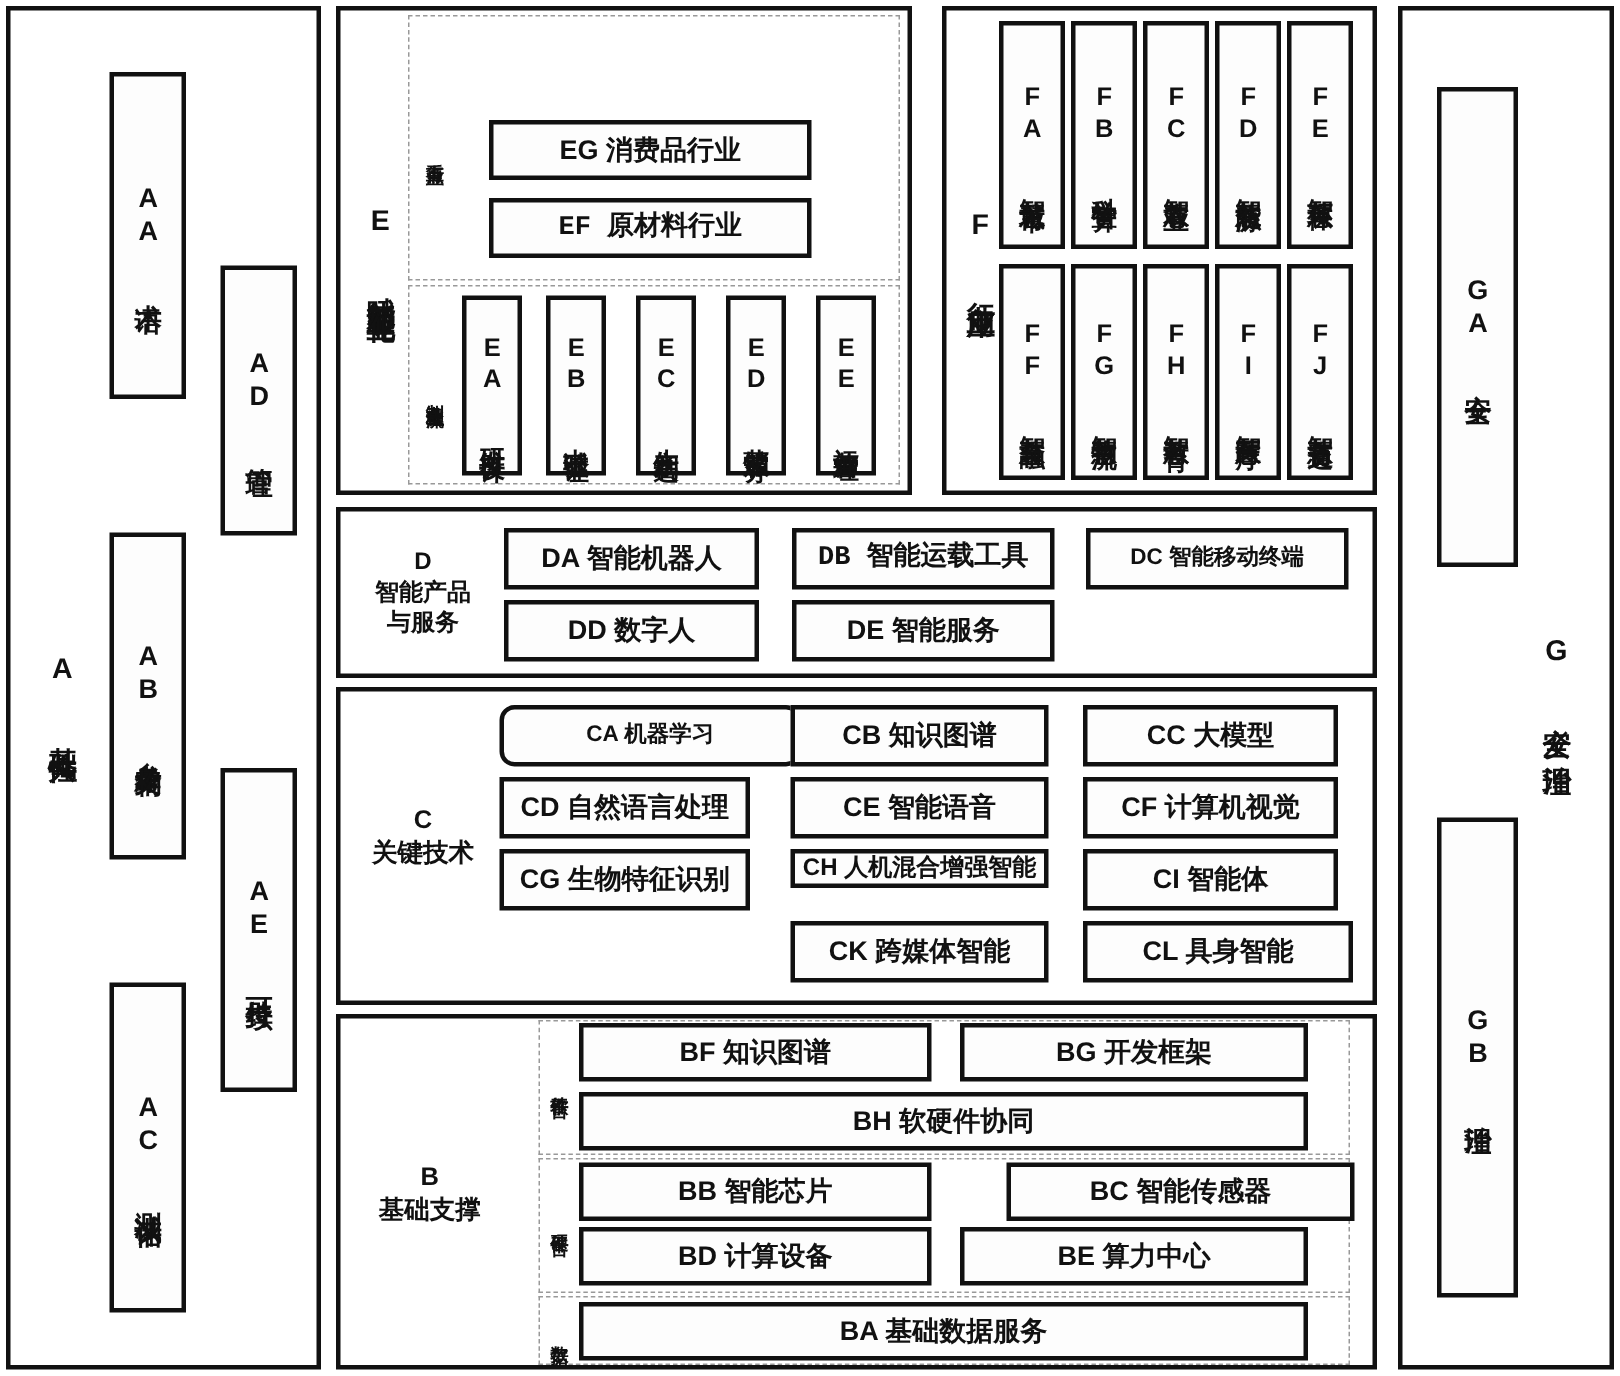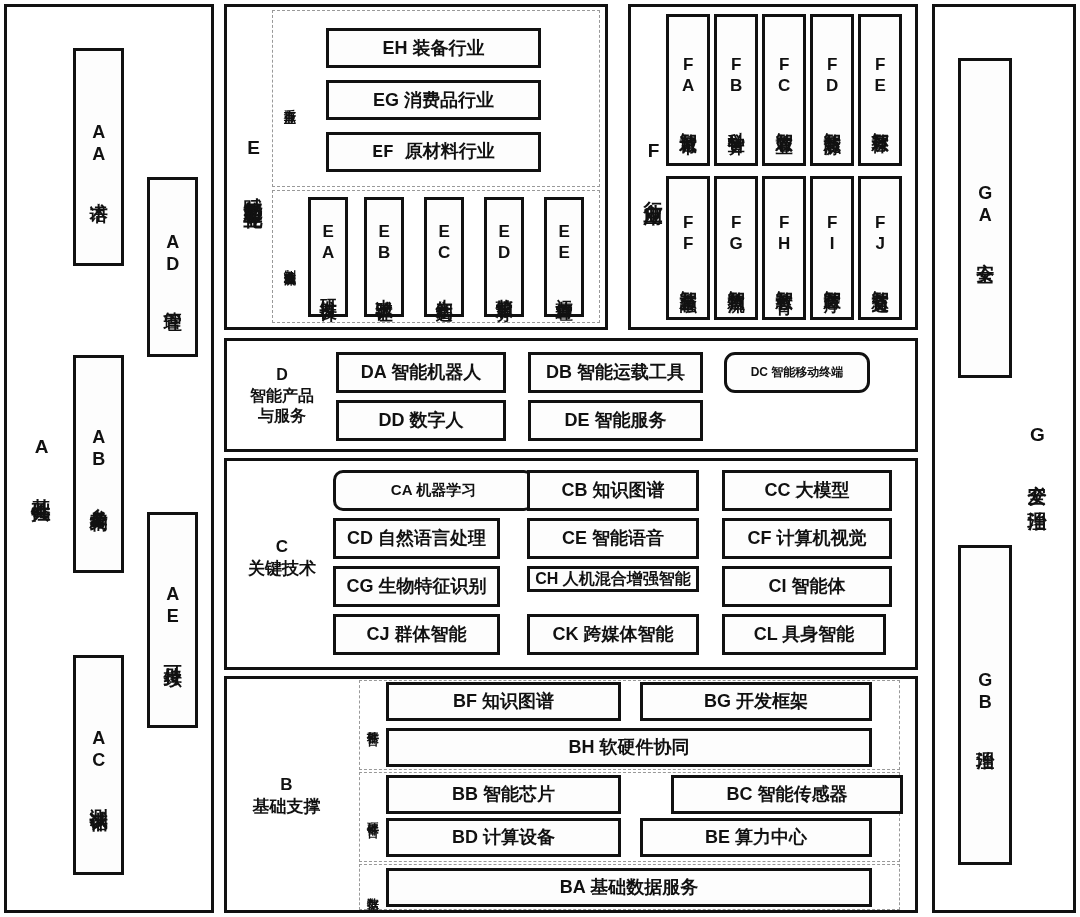--- a/index.html
+++ b/index.html
@@ -96,21 +96,20 @@
 
   <div class="box vbox" style="left:147px; top:512px; width:51px; height:216px; font-size:18px;">AE 可持续</div>
 
   <div class="panel" style="left:224px; top:4px; width:384px; height:326px;"></div>
 
   <div class="sectionlabel-v" style="left:236px; top:22px; width:28px; height:290px; font-size:19px;">E 赋能新型工业化</div>
 
   <div class="dashgroup" style="left:272px; top:10px; width:328px; height:177px;"></div>
   <div class="grouplabel" style="left:280px; top:66px; width:16px; height:70px;">重点行业</div>
 
-  <div class="box" style="left:326px; top:28px; width:215px; height:40px; font-size:18px;">EH  装备行业</div>
   <div class="box" style="left:326px; top:80px; width:215px; height:40px; font-size:18px;">EG  消费品行业</div>
   <div class="box" style="left:326px; top:132px; width:215px; height:40px; font-size:18px;font-family:Liberation Mono, monospace;">EF  原材料行业</div>
 
   <div class="dashgroup" style="left:272px; top:190px; width:328px; height:133px;"></div>
   <div class="grouplabel" style="left:280px; top:217px; width:16px; height:90px;">制造业全流程</div>
 
   <div class="box vbox" style="left:308px; top:197px; width:40px; height:120px; font-size:17px;">EA 研发设计</div>
   <div class="box vbox" style="left:364px; top:197px; width:40px; height:120px; font-size:17px;">EB 中试验证</div>
   <div class="box vbox" style="left:424px; top:197px; width:40px; height:120px; font-size:17px;">EC 生产制造</div>
   <div class="box vbox" style="left:484px; top:197px; width:40px; height:120px; font-size:17px;">ED 营销服务</div>
@@ -134,22 +133,22 @@
 
   <div class="panel" style="left:224px; top:338px; width:694px; height:114px;"></div>
 
   <div class="sectionlabel-h" style="left:234px; top:358px; width:96px; height:76px; font-size:16px;">
     <span>D</span>
     <span>智能产品</span>
     <span>与服务</span>
   </div>
 
   <div class="box" style="left:336px; top:352px; width:170px; height:41px; font-size:18px;">DA  智能机器人</div>
-  <div class="box" style="left:528px; top:352px; width:175px; height:41px; font-size:18px;">DB  智能运载工具</div>
-  <div class="box" style="left:724px; top:352px; width:146px; height:41px; font-size:12px;border-radius:11px;">DC  智能移动终端</div>
+  <div class="box" style="left:528px; top:352px; width:175px; height:41px; font-size:18px;font-family:Liberation Mono, monospace;">DB  智能运载工具</div>
+  <div class="box" style="left:724px; top:352px; width:175px; height:41px; font-size:15px;">DC  智能移动终端</div>
   <div class="box" style="left:336px; top:400px; width:170px; height:41px; font-size:18px;">DD  数字人</div>
   <div class="box" style="left:528px; top:400px; width:175px; height:41px; font-size:18px;">DE  智能服务</div>
 
   <div class="panel" style="left:224px; top:458px; width:694px; height:212px;"></div>
 
   <div class="sectionlabel-h" style="left:234px; top:528px; width:96px; height:60px; font-size:17px;">
     <span>C</span>
     <span>关键技术</span>
   </div>
 
@@ -158,23 +157,22 @@
   <div class="box" style="left:722px; top:470px; width:170px; height:41px; font-size:18px;">CC  大模型</div>
 
   <div class="box" style="left:333px; top:518px; width:167px; height:41px; font-size:18px;">CD  自然语言处理</div>
   <div class="box" style="left:527px; top:518px; width:172px; height:41px; font-size:18px;">CE  智能语音</div>
   <div class="box" style="left:722px; top:518px; width:170px; height:41px; font-size:18px;">CF  计算机视觉</div>
 
   <div class="box" style="left:333px; top:566px; width:167px; height:41px; font-size:18px;">CG  生物特征识别</div>
   <div class="box" style="left:527px; top:566px; width:172px; height:26px; font-size:16px;">CH 人机混合增强智能</div>
   <div class="box" style="left:722px; top:566px; width:170px; height:41px; font-size:18px;">CI  智能体</div>
 
-  <div class="box" style="left:333px; top:614px; width:167px; height:41px; font-size:18px;">CJ  群体智能</div>
   <div class="box" style="left:527px; top:614px; width:172px; height:41px; font-size:18px;">CK  跨媒体智能</div>
-  <div class="box" style="left:722px; top:614px; width:164px; height:41px; font-size:18px;">CL  具身智能</div>
+  <div class="box" style="left:722px; top:614px; width:180px; height:41px; font-size:18px;">CL  具身智能</div>
 
   <div class="panel" style="left:224px; top:676px; width:694px; height:237px;"></div>
 
   <div class="sectionlabel-h" style="left:234px; top:768px; width:105px; height:56px; font-size:17px;">
     <span>B</span>
     <span>基础支撑</span>
   </div>
 
   <div class="dashgroup" style="left:359px; top:680px; width:541px; height:90px;"></div>
   <div class="grouplabel" style="left:363px; top:695px; width:16px; height:56px;">软件平台</div>

